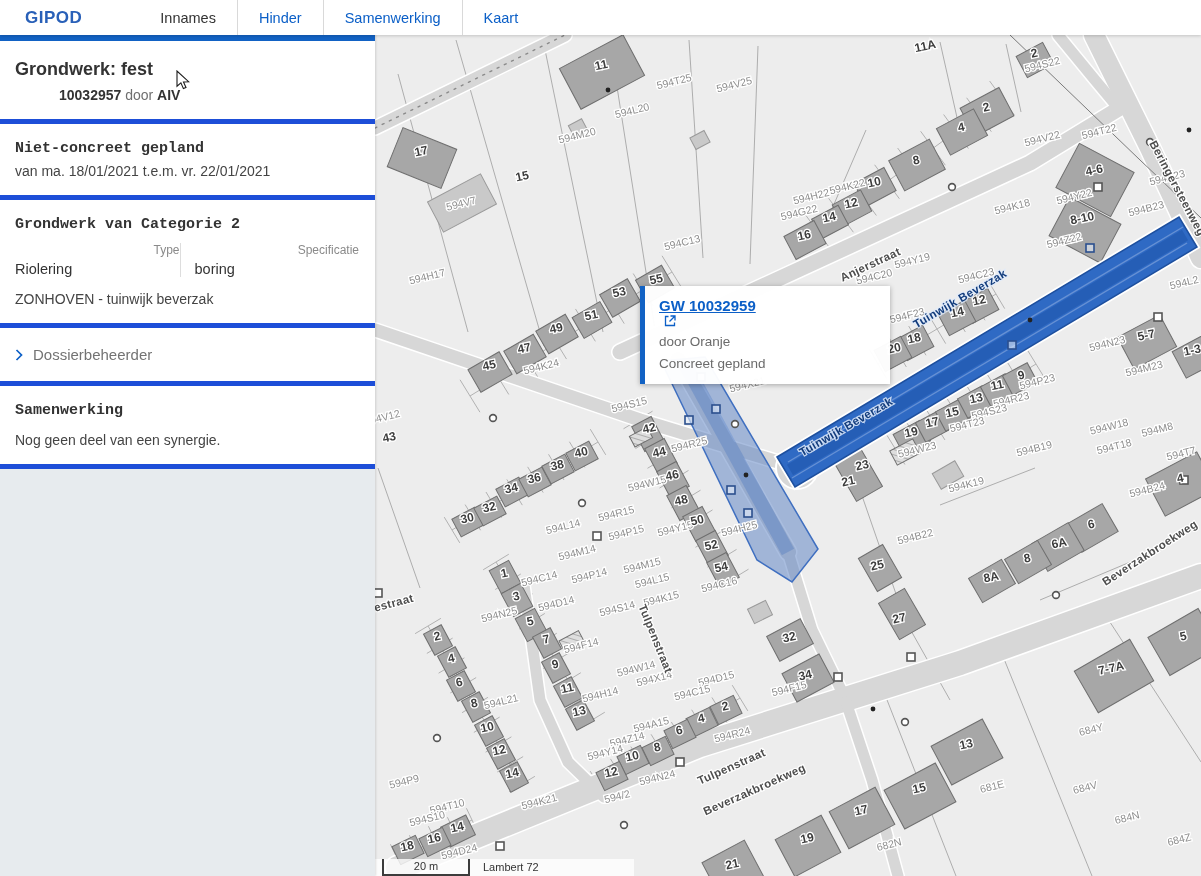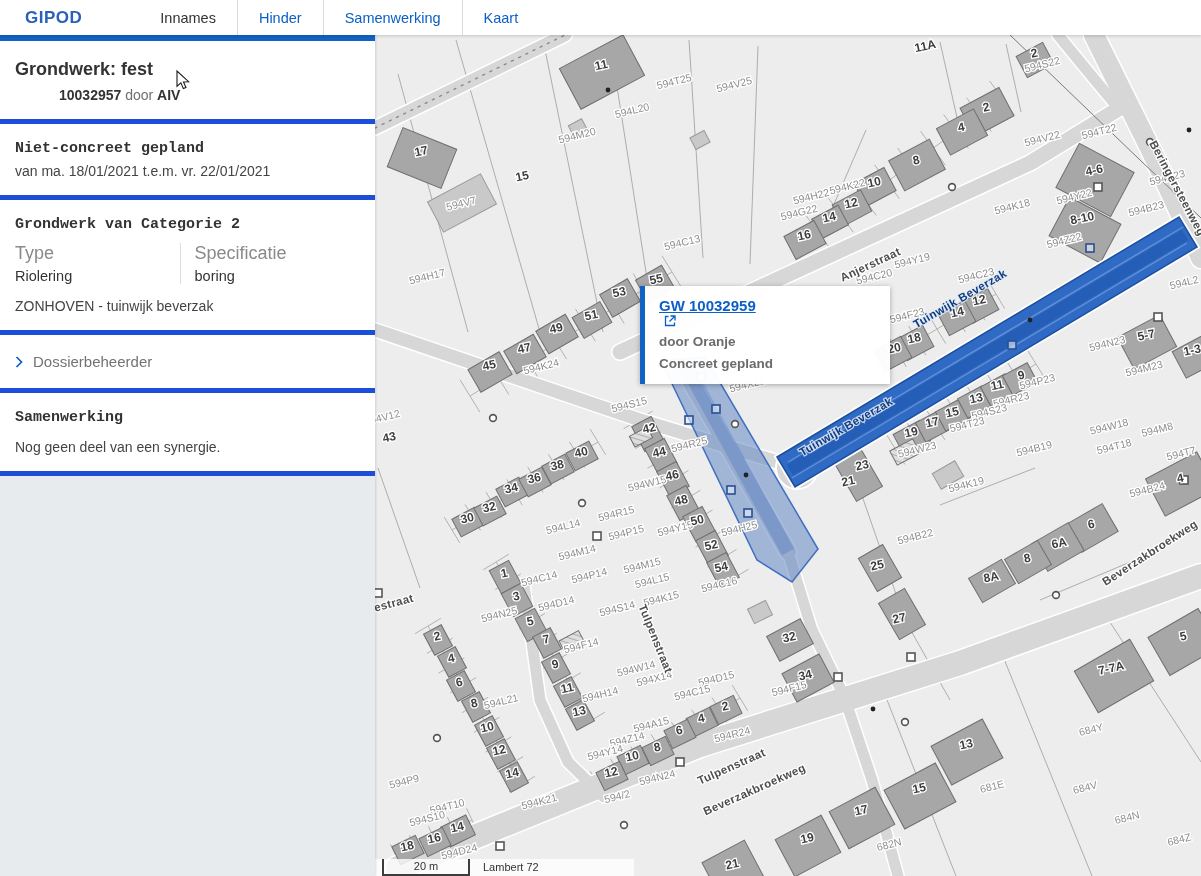--- a/index.html
+++ b/index.html
@@ -32,21 +32,21 @@
   .sec { padding:16px 16px 16px 15px; border-bottom:5px solid #1d4ed8; background:#fff; }
   .sec-title { font-size:18px; font-weight:bold; color:#333; margin:2px 0 7px; }
   .sec-sub { font-size:14px; color:#6f6f6f;margin-left:44px; }
   .sec-sub b { color:#333; }
   .h2 { font-size:15px; font-weight:bold; color:#333;font-family:Liberation Mono, monospace; }
   .body-text { font-size:14px; color:#444; }
   .mt6{margin-top:6px;} .mt14{margin-top:14px;}
   .cols { display:flex; margin-top:10px; }
   .col { flex:1; }
   .col + .col { border-left:1px solid #ddd; padding-left:14px; }
-  .field-label { font-size:18px; color:#8a8a8a; margin-bottom:4px; }
+  .field-label { font-size:12px; color:#8a8a8a; margin-bottom:4px;text-align:right; }
   .field-value { font-size:14.5px; color:#333; }
   .link-row { display:flex; align-items:center; gap:10px; padding:2px 0; cursor:pointer; }
   .link { color:#737373; font-size:15px; }
   .sidebar-rest { flex:1; background:#e7ebee; }
   
   .map {
     position:absolute; left:375px; top:35px; width:826px; height:841px;
     background:#ededed; overflow:hidden;
   }
   .map svg { display:block; }
@@ -55,21 +55,21 @@
   .t-house { font-size:12px; font-weight:bold; fill:#3d3d3d; stroke:#ffffff; stroke-width:2.6px; paint-order:stroke; }
   .t-street{ font-size:11.5px; font-weight:bold; fill:#4d4d4d; stroke:#ffffff; stroke-width:2.4px; paint-order:stroke; letter-spacing:.4px; }
   .t-bluestreet { font-size:11.5px; font-weight:bold; fill:#123c7c; stroke:rgba(225,235,250,.85); stroke-width:2.4px; paint-order:stroke; letter-spacing:.4px; }
   
   .popup {
     position:absolute; left:265px; top:251px; width:250px;
     background:rgba(255,255,255,.97); border-left:5px solid #1262c4;
     box-shadow:0 1px 5px rgba(0,0,0,.3); padding:11px 14px 13px; z-index:10;
   }
   .popup-link { color:#0b5fc7; font-weight:bold; font-size:15px; text-decoration:underline; cursor:pointer; }
-  .popup-line { color:#6b6b6b; font-size:13.5px; margin-top:7px;font-weight:bold; }
+  .popup-line { color:#6b6b6b; font-size:13.5px; margin-top:7px; }
   .ext-icon { display:inline-block; margin-left:5px; vertical-align:-1px; }
   
   .mapfooter {
     position:absolute; left:0; bottom:0; height:17px; display:flex; z-index:10;
     font-size:11px; color:#333; align-items:stretch;
   }
   .scale-wrap { background:rgba(255,255,255,.8); padding:0 0 0 7px; display:flex; }
   .scalebox {
     width:88px; border-left:2px solid #3c3c3c; border-right:2px solid #3c3c3c; border-bottom:2px solid #3c3c3c;
     display:flex; align-items:center; justify-content:center; padding-bottom:1px;

